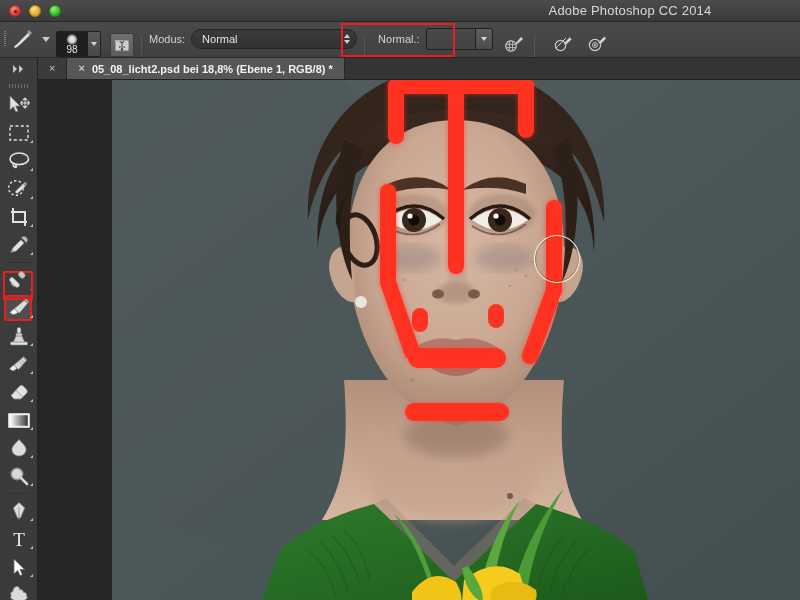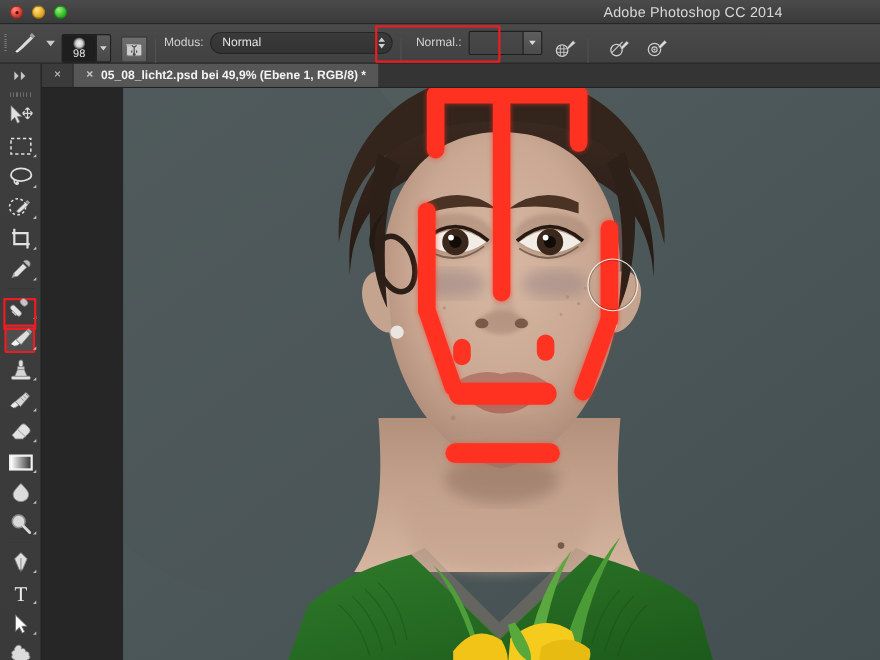--- a/index.html
+++ b/index.html
@@ -267,21 +267,21 @@
     <div class="red-outline" style="left:341px; top:1px; width:114px; height:34px;"></div>
   </div>
 
   <div class="tabbar">
     <div class="tabbar-lead"></div>
     <div class="tab">
       <span class="x">×</span>
     </div>
     <div class="tab active">
       <span class="x">×</span>
-      <span>05_08_licht2.psd bei 49,9% (Ebene 1, RGB/8) *</span>
+      <span>05_08_licht2.psd bei 18,8% (Ebene 1, RGB/8) *</span>
     </div>
     <div class="tabrest"></div>
   </div>
 
   <div class="toolbar">
     <div class="tb-head">
       <svg width="14" height="10" viewBox="0 0 14 10">
         <path d="M1 1 L5 5 L1 9 Z" fill="#c6c6c6"></path>
         <path d="M7 1 L11 5 L7 9 Z" fill="#c6c6c6"></path>
       </svg>

